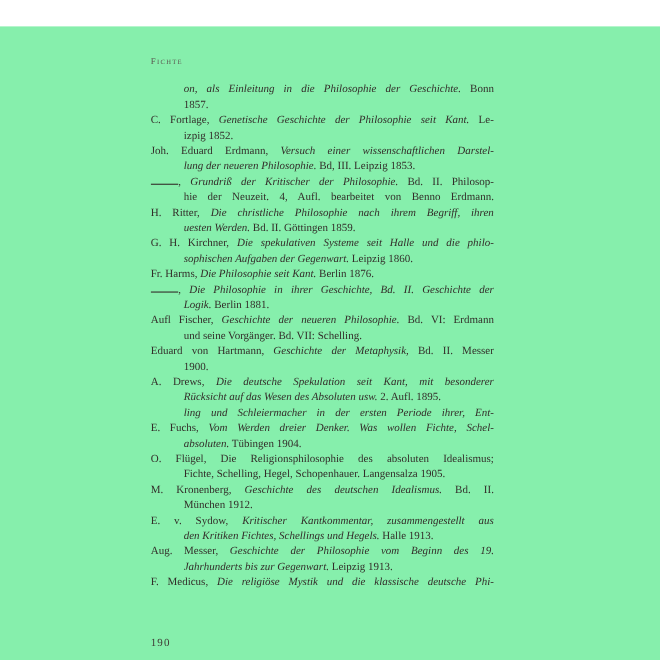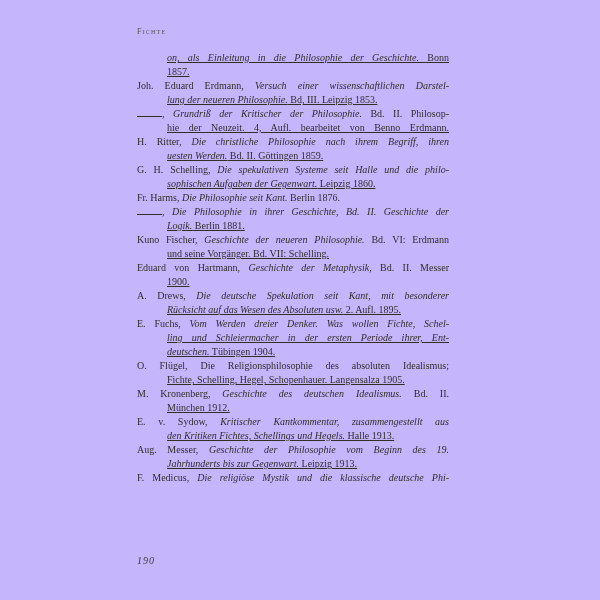--- a/index.html
+++ b/index.html
@@ -1,94 +1,98 @@
 <!DOCTYPE html>
 <html><head>
 <meta charset="utf-8">
 <style>
   html,body{margin:0;padding:0;}
   body{
     width:600px;height:600px;background:#ffffff;position:relative;
     font-family:"Liberation Serif", serif;
     -webkit-font-smoothing:antialiased;
   }
-  .page{position:absolute;inset:0;background:#c4b5fd;}
+  .page{position:absolute;inset:0;background:#86efac;margin-top:24px;}
   .running-header{
     position:absolute;left:137px;top:27px;
     font-size:8px;color:#5a544e;
     font-variant:small-caps;letter-spacing:1.2px;
   }
   .bib{
     position:absolute;left:137px;top:51px;width:312px;
     font-size:10px;line-height:14px;color:#332e2a;
   }
   .line{height:14px;overflow:hidden;white-space:normal;}
-  .line.ind{padding-left:30px;text-decoration:underline;}
+  .line.ind{padding-left:30px;}
   .line.j{text-align:justify;}
   .line.j::after{content:"";display:inline-block;width:100%;height:0;}
   .it{font-style:italic;}
   .dash{
     display:inline-block;width:25px;height:1px;
     background:currentColor;vertical-align:0;
   }
   .folio{
     position:absolute;left:137px;top:555px;
-    font-size:10px;letter-spacing:1px;color:#403b36;font-style:italic;
+    font-size:10px;letter-spacing:1px;color:#403b36;
   }
 </style>
 </head>
 <body>
 
 <div class="page">
   <div class="running-header">Fichte</div>
 
   <div class="bib">
       <div class="entry">
         <div class="line ind j"><span class="it">on, als Einleitung in die Philosophie der Geschichte.</span><span> Bonn</span></div>
         <div class="line ind"><span>1857.</span></div>
       </div>
       <div class="entry">
+        <div class="line j"><span>C. Fortlage, </span><span class="it">Genetische Geschichte der Philosophie seit Kant.</span><span> Le-</span></div>
+        <div class="line ind"><span>izpig 1852.</span></div>
+      </div>
+      <div class="entry">
         <div class="line j"><span>Joh. Eduard Erdmann, </span><span class="it">Versuch einer wissenschaftlichen Darstel-</span></div>
         <div class="line ind"><span class="it">lung der neueren Philosophie.</span><span> Bd, III. Leipzig 1853.</span></div>
       </div>
       <div class="entry">
         <div class="line j"><span class="dash"></span><span>, </span><span class="it">Grundriß der Kritischer der Philosophie.</span><span> Bd. II. Philosop-</span></div>
         <div class="line ind j"><span>hie der Neuzeit. 4, Aufl. bearbeitet von Benno Erdmann.</span></div>
       </div>
       <div class="entry">
         <div class="line j"><span>H. Ritter, </span><span class="it">Die christliche Philosophie nach ihrem Begriff, ihren</span></div>
         <div class="line ind"><span class="it">uesten Werden.</span><span> Bd. II. Göttingen 1859.</span></div>
       </div>
       <div class="entry">
-        <div class="line j"><span>G. H. Schelling, </span><span class="it">Die spekulativen Systeme seit Halle und die philo-</span></div>
+        <div class="line j"><span>G. H. Kirchner, </span><span class="it">Die spekulativen Systeme seit Halle und die philo-</span></div>
         <div class="line ind"><span class="it">sophischen Aufgaben der Gegenwart.</span><span> Leipzig 1860.</span></div>
       </div>
       <div class="entry">
         <div class="line"><span>Fr. Harms, </span><span class="it">Die Philosophie seit Kant.</span><span> Berlin 1876.</span></div>
       </div>
       <div class="entry">
         <div class="line j"><span class="dash"></span><span>, </span><span class="it">Die Philosophie in ihrer Geschichte, Bd. II. Geschichte der</span></div>
         <div class="line ind"><span class="it">Logik.</span><span> Berlin 1881.</span></div>
       </div>
       <div class="entry">
-        <div class="line j"><span>Kuno Fischer, </span><span class="it">Geschichte der neueren Philosophie.</span><span> Bd. VI: Erdmann</span></div>
+        <div class="line j"><span>Aufl Fischer, </span><span class="it">Geschichte der neueren Philosophie.</span><span> Bd. VI: Erdmann</span></div>
         <div class="line ind"><span>und seine Vorgänger. Bd. VII: Schelling.</span></div>
       </div>
       <div class="entry">
         <div class="line j"><span>Eduard von Hartmann, </span><span class="it">Geschichte der Metaphysik,</span><span> Bd. II. Messer</span></div>
         <div class="line ind"><span>1900.</span></div>
       </div>
       <div class="entry">
         <div class="line j"><span>A. Drews, </span><span class="it">Die deutsche Spekulation seit Kant, mit besonderer</span></div>
         <div class="line ind"><span class="it">Rücksicht auf das Wesen des Absoluten usw.</span><span> 2. Aufl. 1895.</span></div>
       </div>
       <div class="entry">
+        <div class="line ind j"><span class="it">ling und Schleiermacher in der ersten Periode ihrer, Ent-</span></div>
         <div class="line j"><span>E. Fuchs, </span><span class="it">Vom Werden dreier Denker. Was wollen Fichte, Schel-</span></div>
-        <div class="line ind j"><span class="it">ling und Schleiermacher in der ersten Periode ihrer, Ent-</span></div>
-        <div class="line ind"><span class="it">deutschen.</span><span> Tübingen 1904.</span></div>
+        <div class="line ind"><span class="it">absoluten.</span><span> Tübingen 1904.</span></div>
       </div>
       <div class="entry">
         <div class="line j"><span>O. Flügel, Die Religionsphilosophie des absoluten Idealismus;</span></div>
         <div class="line ind"><span>Fichte, Schelling, Hegel, Schopenhauer. Langensalza 1905.</span></div>
       </div>
       <div class="entry">
         <div class="line j"><span>M. Kronenberg, </span><span class="it">Geschichte des deutschen Idealismus.</span><span> Bd. II.</span></div>
         <div class="line ind"><span>München 1912.</span></div>
       </div>
       <div class="entry">

